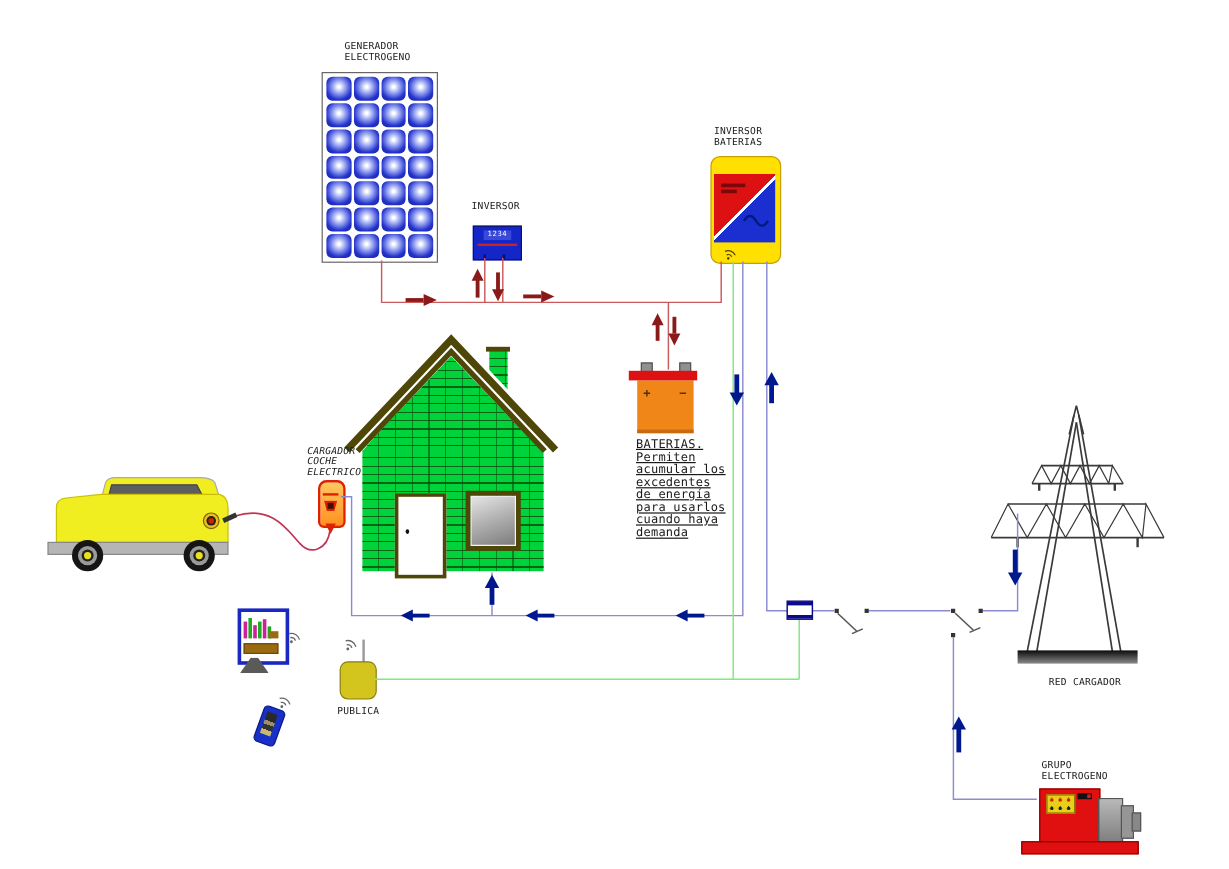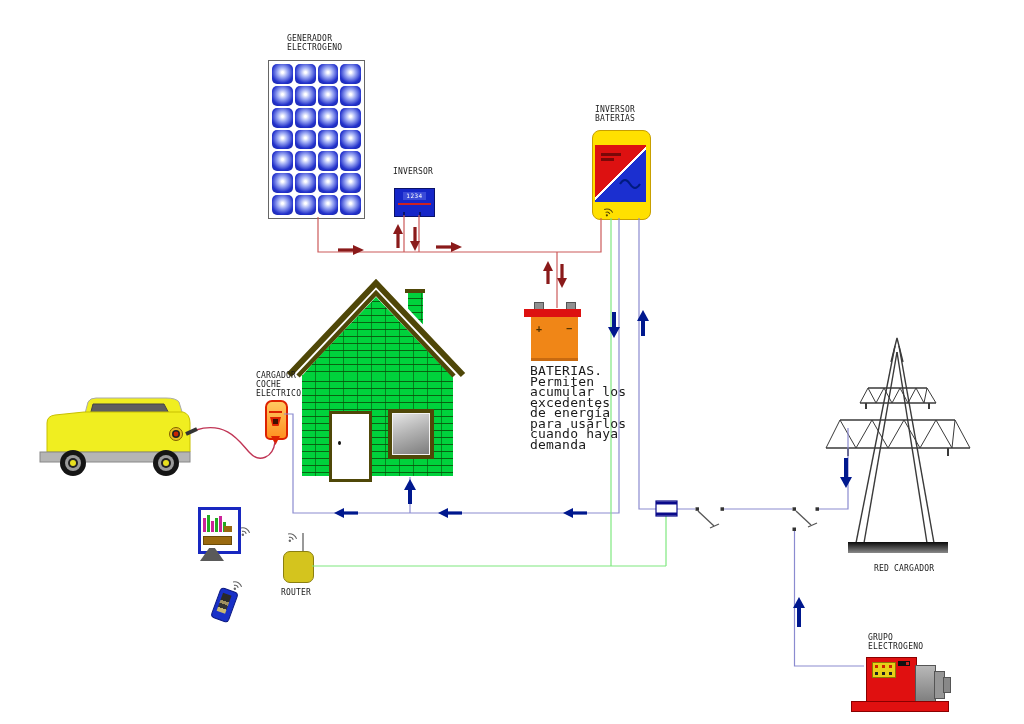--- a/index.html
+++ b/index.html
@@ -1,21 +1,21 @@
 <!DOCTYPE html>
 <html><head>
 <meta charset="utf-8">
 <style>
   html,body{margin:0;padding:0;background:#fff;}
   .stage{position:relative;width:1024px;height:724px;background:#fff;overflow:hidden;
          font-family:"DejaVu Sans Mono","Liberation Mono",monospace;}
   .abs{position:absolute;}
   .lbl{position:absolute;font-size:8px;line-height:9px;letter-spacing:.2px;color:#1a1a1a;
        white-space:pre-line;z-index:6;}
-  .note{font-size:13px;line-height:10.5px;}
+  .note{font-size:10px;line-height:10.5px;text-decoration:underline;}
   
   .panel{left:268px;top:60px;width:95px;height:157px;background:#fff;border:1px solid #666;z-index:2;}
   .panel .cells{position:absolute;inset:3px;display:grid;grid-template-columns:repeat(4,1fr);
        grid-auto-rows:1fr;gap:2px;}
   .panel .cells .cell{border-radius:5px;
        background:radial-gradient(circle at 50% 42%, #ffffff 6%, #9daaf4 32%, #2433cc 68%, #14219e 100%);}
   
   .regulator{left:394px;top:188px;width:39px;height:27px;background:#1526c8;border:1px solid #0a1268;z-index:2;}
   .reg-display{position:absolute;left:8px;top:3px;width:23px;height:8px;background:#3a4ad8;
        color:#fff;font-size:6px;line-height:8px;text-align:center;letter-spacing:.5px;}
@@ -102,24 +102,24 @@
   <div class="lbl" style="left:595px;top:105px;">INVERSOR
 BATERIAS</div>
   <div class="lbl note" style="left:530px;top:366px;">BATERIAS.
 Permiten
 acumular los
 excedentes
 de energía
 para usarlos
 cuando haya
 demanda</div>
-  <div class="lbl" style="left:256px;top:371px;">CARGADOR
+  <div class="lbl" style="left:256px;top:371px;font-style:italic;">CARGADOR
 COCHE
 ELECTRICO</div>
-  <div class="lbl" style="left:281px;top:588px;">ROUTER</div>
+  <div class="lbl" style="left:281px;top:588px;">PUBLICA</div>
   <div class="lbl" style="left:874px;top:564px;">RED CARGADOR</div>
   <div class="lbl" style="left:868px;top:633px;">GRUPO
 ELECTROGENO</div>
 
   <div class="abs panel">
     <div class="cells">
         <div class="cell"></div>
         <div class="cell"></div>
         <div class="cell"></div>
         <div class="cell"></div>

